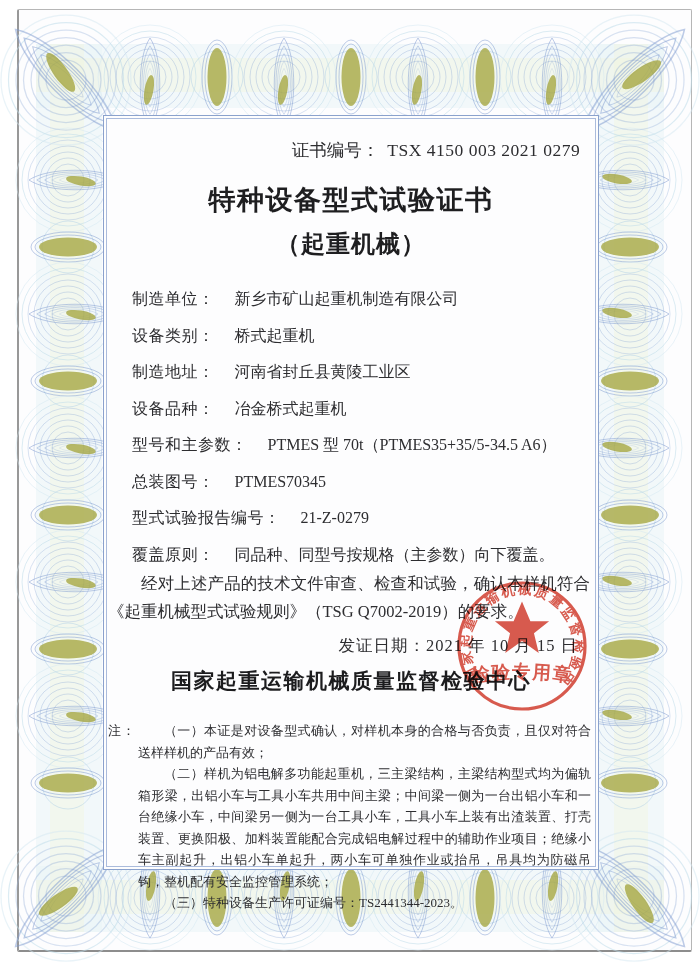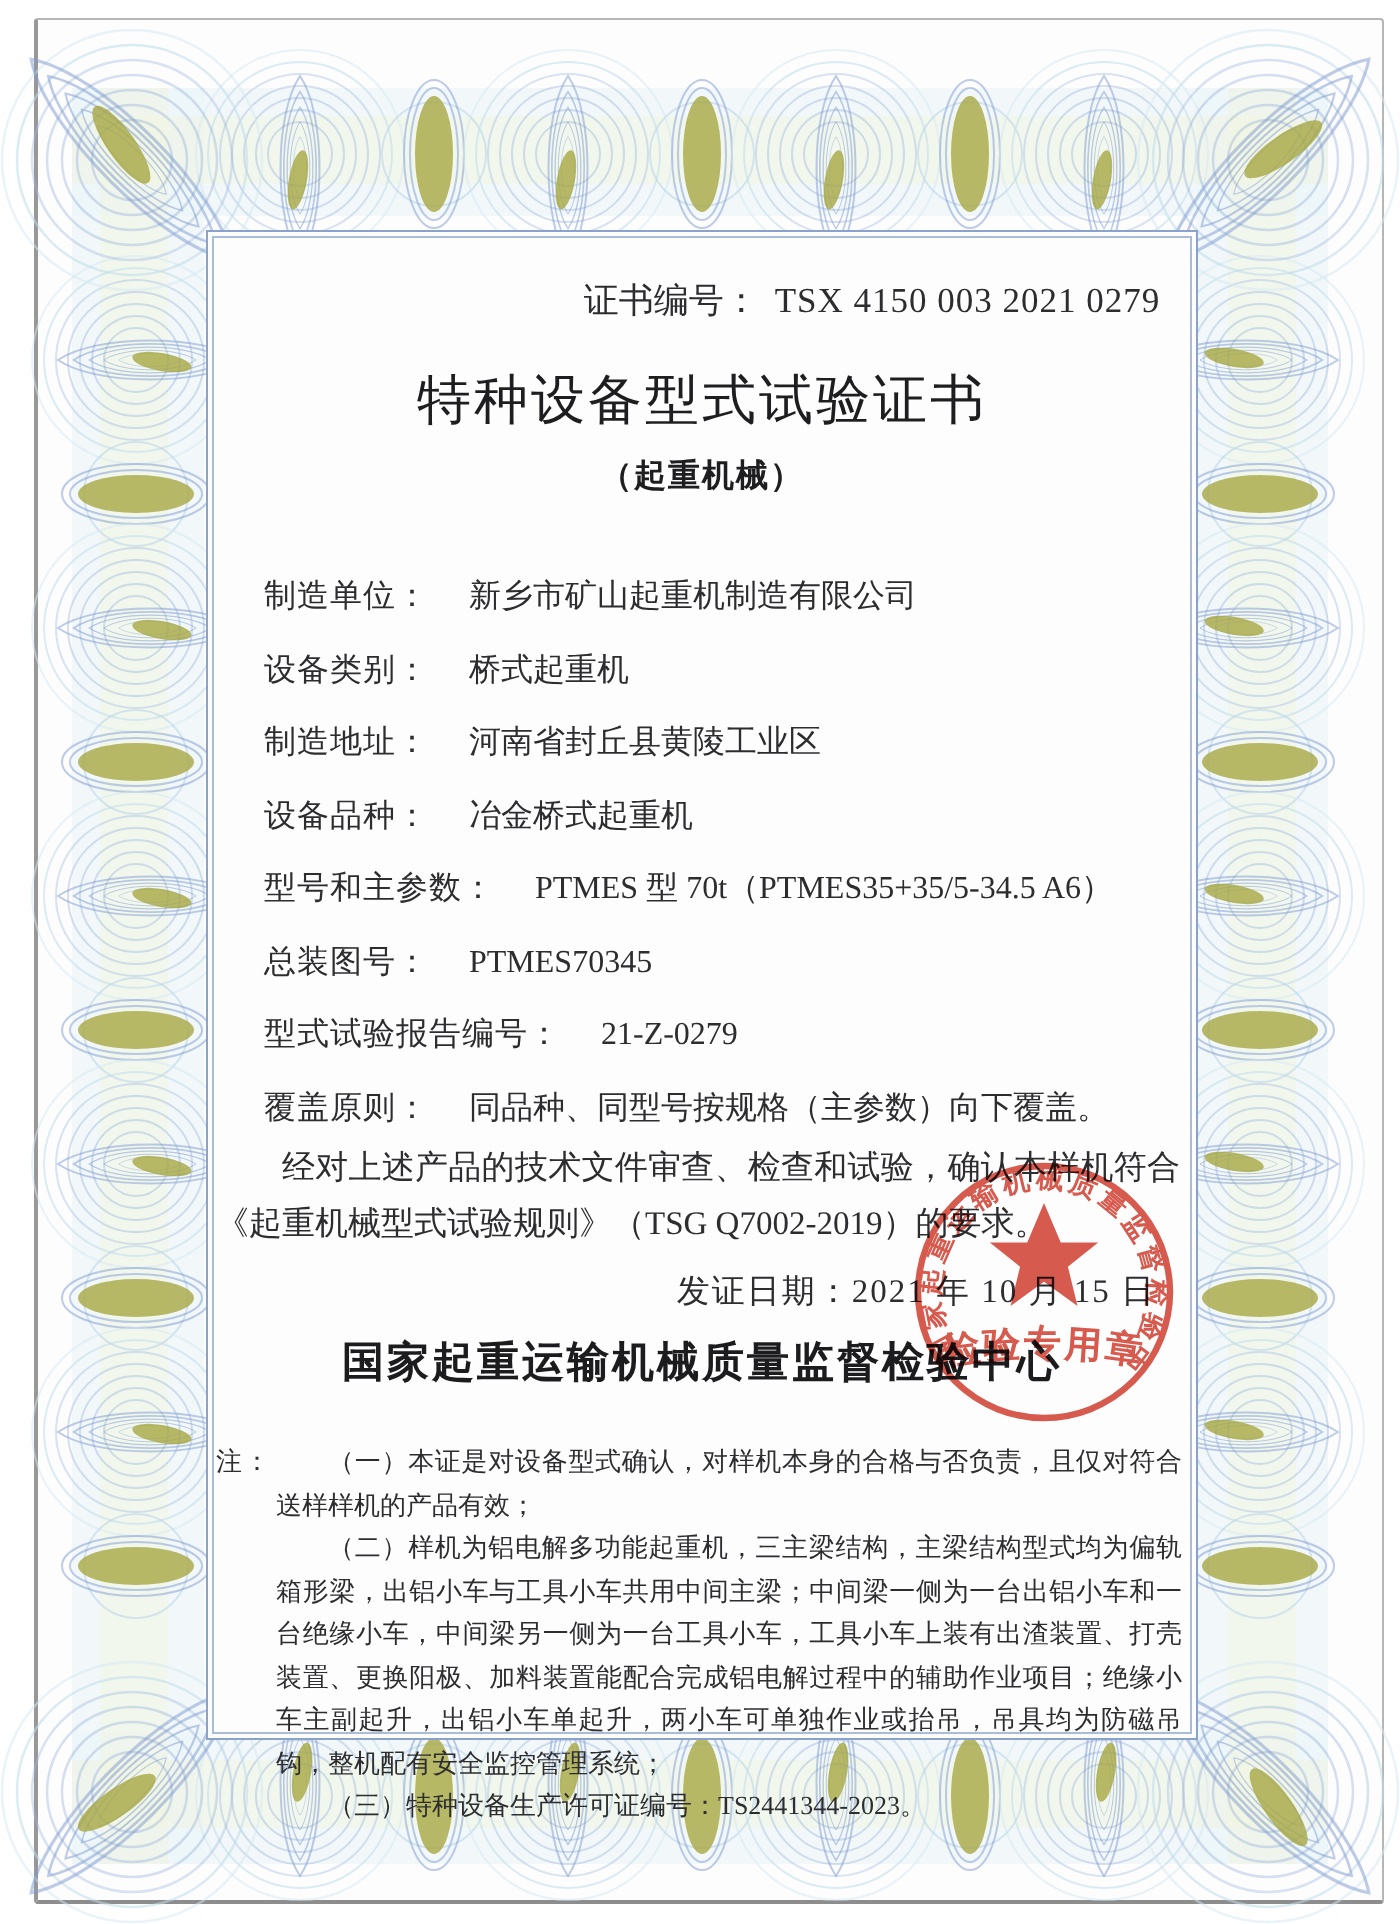--- a/index.html
+++ b/index.html
@@ -12,23 +12,23 @@
   svg.deco{position:absolute;left:0;top:0;width:700px;height:962px;pointer-events:none;}
   #leaf use{stroke:#7d9ad0;fill:none;opacity:.5;}
   .olive{fill:#a6a843;opacity:.8;stroke:none;}
   
   .frame{position:absolute;left:103px;top:115px;width:496px;height:755px;box-sizing:border-box;
          border:1.5px solid #8ba2cd;background:#fdfdfe;}
   .frame-inner{position:absolute;inset:2px;border:1px solid #aabbdc;}
   .cert-line{position:absolute;top:22px;left:0;right:0;text-align:center;padding-left:170px;
              font-size:17.5px;white-space:nowrap;}
   .cert-line .num{margin-left:8px;letter-spacing:.5px;}
-  .title{position:absolute;top:66px;left:0;right:0;text-align:center;font-size:27px;font-weight:normal;
+  .title{position:absolute;top:66px;left:0;right:0;text-align:center;font-size:27px;font-weight:bold;
          letter-spacing:1.5px;font-family:"Liberation Sans","DejaVu Sans",sans-serif;color:#1e1e20;}
-  .subtitle{position:absolute;top:112px;left:0;right:0;text-align:center;font-size:16px;font-weight:bold;
+  .subtitle{position:absolute;top:112px;left:0;right:0;text-align:center;font-size:24px;font-weight:bold;
          letter-spacing:1px;font-family:"Liberation Sans","DejaVu Sans",sans-serif;color:#1e1e20;}
   .fields{position:absolute;top:173px;left:28px;right:10px;font-size:16px;}
   .field{line-height:20px;margin-bottom:16.5px;white-space:nowrap;}
   .field .lbl{letter-spacing:.5px;text-align:center;}
   .field .val{margin-left:20px;}
   .statement{position:absolute;top:454px;left:4px;right:8px;margin:0;font-size:16.5px;
              line-height:28px;text-indent:2em;text-align:justify;}
   .issue-date{position:absolute;top:519px;right:20px;font-size:16.5px;letter-spacing:1px;white-space:nowrap;}
   .authority{position:absolute;top:551px;left:0;right:0;text-align:center;font-size:21px;font-weight:bold;
              letter-spacing:1.5px;color:#1c1c1e;}

